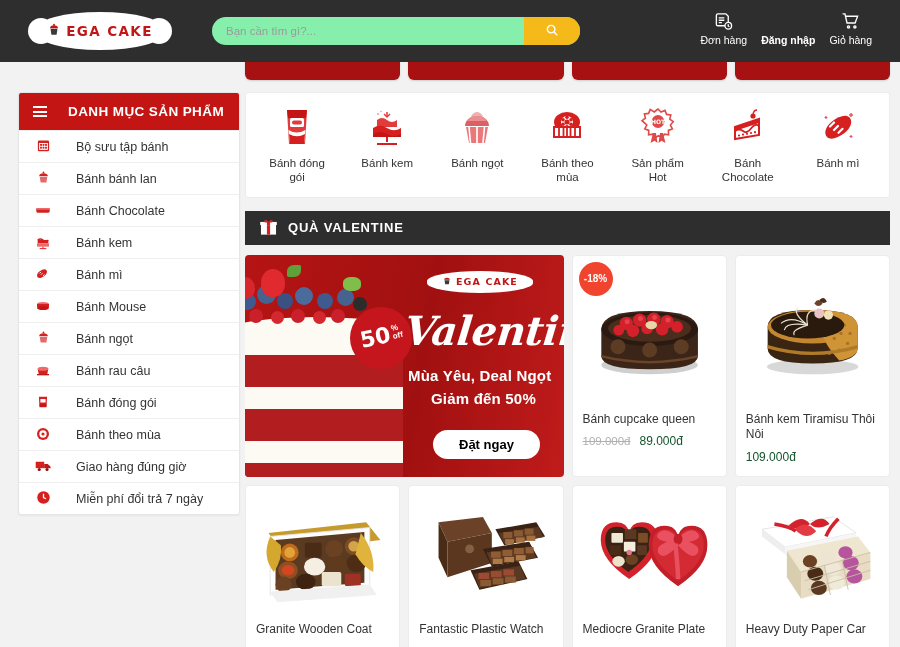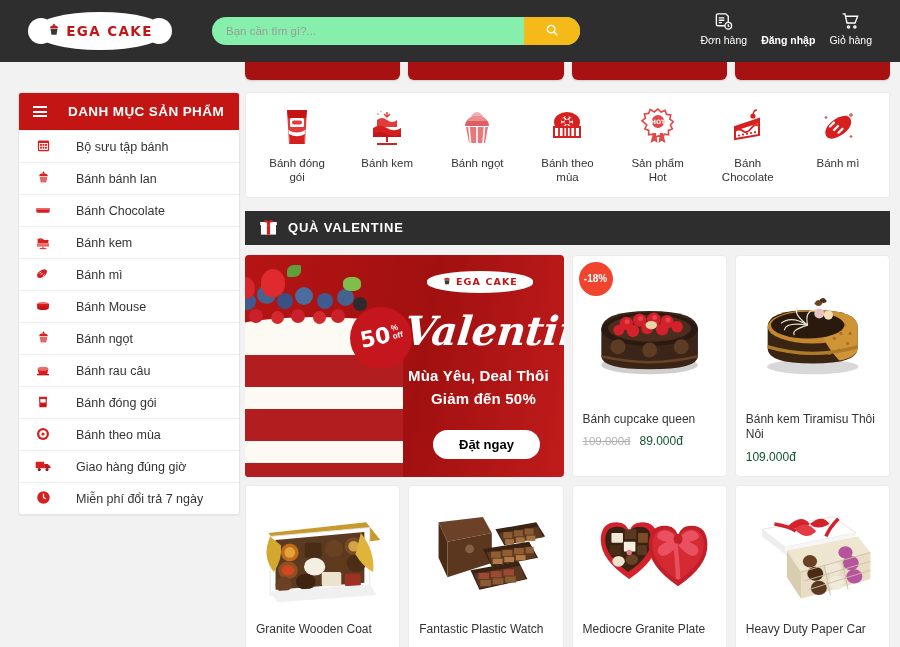--- a/index.html
+++ b/index.html
@@ -739,21 +739,21 @@
           <span class="b-logo-cup">
             <svg width="10" height="10" viewBox="0 0 24 24">
               <path d="M6 10h12l-1.6 10H7.6z" fill="#3a3a3a"></path>
               <path d="M5 9c0-2.8 3.1-5 7-5s7 2.2 7 5z" fill="#c11717"></path>
             </svg>
           </span>
           <span class="b-logo-txt">EGA CAKE</span>
         </div>
 
         <div class="b-title">Valentine</div>
-        <div class="b-sub1">Mùa Yêu, Deal Thôi</div>
+        <div class="b-sub1">Mùa Yêu, Deal Ngọt</div>
         <div class="b-sub2">Giảm đến 50%</div>
         <button class="b-cta">Đặt ngay</button>
       </div>
 
       <div class="card">
         <div class="discount">-18%</div>
         <div class="thumb">
           <svg width="160" height="125" viewBox="0 0 160 125">
             <ellipse cx="80" cy="98" rx="58" ry="11" fill="#cfcfcf"></ellipse>
             <path d="M22 55 q0-22 58-22 t58 22 v32 q0 16 -58 16 t-58 -16z" fill="#3b2518"></path>

